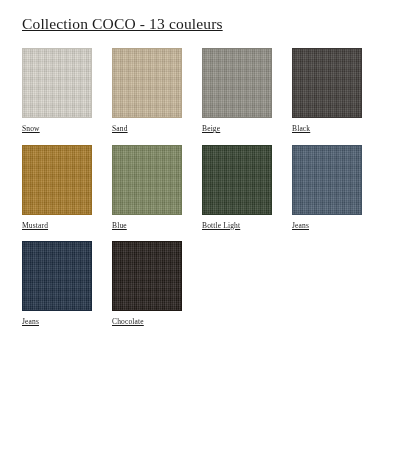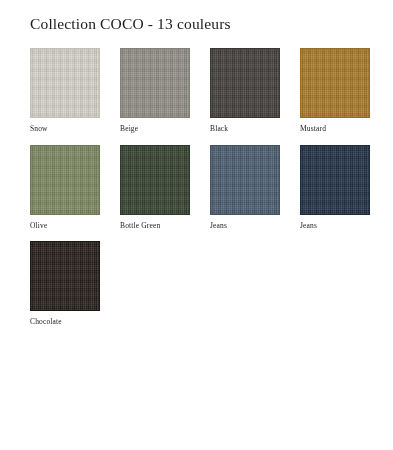--- a/index.html
+++ b/index.html
@@ -13,22 +13,23 @@
     height: 450px;
     overflow: hidden;
     font-family: "Liberation Serif", "DejaVu Serif", serif;
     color: #1a1a1a;
     position: relative;
   }
   .page {
     width: 393px;
     height: 450px;
     box-sizing: border-box;
-    padding: 0 30px;
+    padding: 0 22px;
     position: relative;
+    text-decoration: underline;
   }
   .page-title {
     font-family: "Liberation Serif", "DejaVu Serif", serif;
     font-size: 15.5px;
     font-weight: 400;
     letter-spacing: 0.15px;
     color: #1b1b1b;
     margin: 0;
     padding-top: 15px;
     padding-bottom: 0;
@@ -107,38 +108,42 @@
 <div class="page">
 
   <h1 class="page-title">Collection COCO - 13 couleurs</h1>
 
   <div class="swatch-grid">
       <div class="swatch-cell">
         <div class="swatch-chip" style="background-color: rgb(216, 213, 204);"></div>
         <div class="swatch-label">Snow</div>
       </div>
       <div class="swatch-cell">
+        <div class="swatch-chip" style="background-color: rgb(200, 183, 154);"></div>
+        <div class="swatch-label">Sand</div>
+      </div>
+      <div class="swatch-cell">
         <div class="swatch-chip" style="background-color: rgb(145, 143, 134);"></div>
         <div class="swatch-label">Beige</div>
       </div>
       <div class="swatch-cell">
         <div class="swatch-chip" style="background-color: rgb(66, 62, 59);"></div>
         <div class="swatch-label">Black</div>
       </div>
       <div class="swatch-cell">
         <div class="swatch-chip" style="background-color: rgb(168, 122, 39);"></div>
         <div class="swatch-label">Mustard</div>
       </div>
       <div class="swatch-cell">
         <div class="swatch-chip" style="background-color: rgb(125, 135, 96);"></div>
-        <div class="swatch-label">Olive</div>
+        <div class="swatch-label">Blue</div>
       </div>
       <div class="swatch-cell">
         <div class="swatch-chip" style="background-color: rgb(51, 65, 46);"></div>
-        <div class="swatch-label">Bottle Green</div>
+        <div class="swatch-label">Bottle Light</div>
       </div>
       <div class="swatch-cell">
         <div class="swatch-chip" style="background-color: rgb(74, 92, 110);"></div>
         <div class="swatch-label">Jeans</div>
       </div>
       <div class="swatch-cell">
         <div class="swatch-chip" style="background-color: rgb(31, 47, 68);"></div>
         <div class="swatch-label">Jeans</div>
       </div>
       <div class="swatch-cell">

